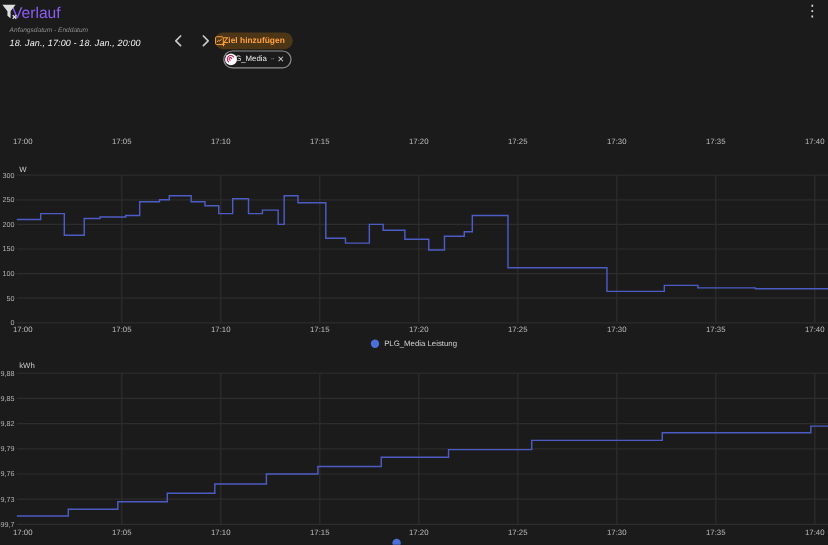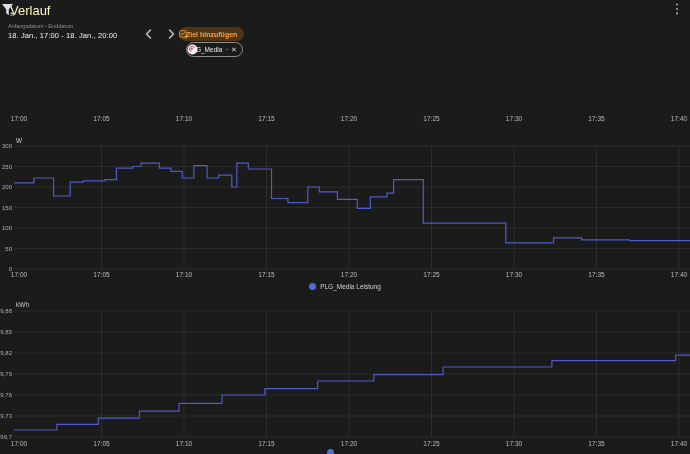--- a/index.html
+++ b/index.html
@@ -4,25 +4,25 @@
 <style>
   html,body{margin:0;padding:0;}
   body{
     width:690px;height:454px;overflow:hidden;position:relative;
     background:#1b1b1b;
     font-family:"Liberation Sans", sans-serif;
     -webkit-font-smoothing:antialiased;
   }
   .abs{position:absolute;}
   
-  #page-title{left:10px;top:3px;font-size:13px;color:#fef9c3;}
+  #page-title{left:10px;top:3px;font-size:13px;color:#8b5cf6;}
   #filter-btn{right:26px;top:2px;width:16px;height:16px;cursor:pointer;}
   #menu-btn{right:6px;top:1px;width:14px;height:16px;color:#dedede;font-size:13px;line-height:16px;text-align:center;cursor:pointer;}
   
-  #date-field{left:8px;top:23px;width:130px;cursor:pointer;}
+  #date-field{left:8px;top:23px;width:130px;cursor:pointer;font-style:italic;}
   #date-label{font-size:5.5px;color:#8f8f8f;display:block;}
   #date-value{font-size:7.5px;color:#f2f2f2;display:block;margin-top:2px;letter-spacing:.1px;}
   .chev{top:27px;width:14px;height:14px;cursor:pointer;}
   #chev-prev{left:142px;} #chev-next{left:164px;}
   #add-target-btn{
     left:179px;top:27px;height:14px;display:inline-flex;align-items:center;gap:3px;
     padding:0 7px;border-radius:8px;background:rgba(255,152,0,.22);
     color:#ffa040;font-size:7px;font-weight:bold;cursor:pointer;white-space:nowrap;
   }
   #entity-chip{

